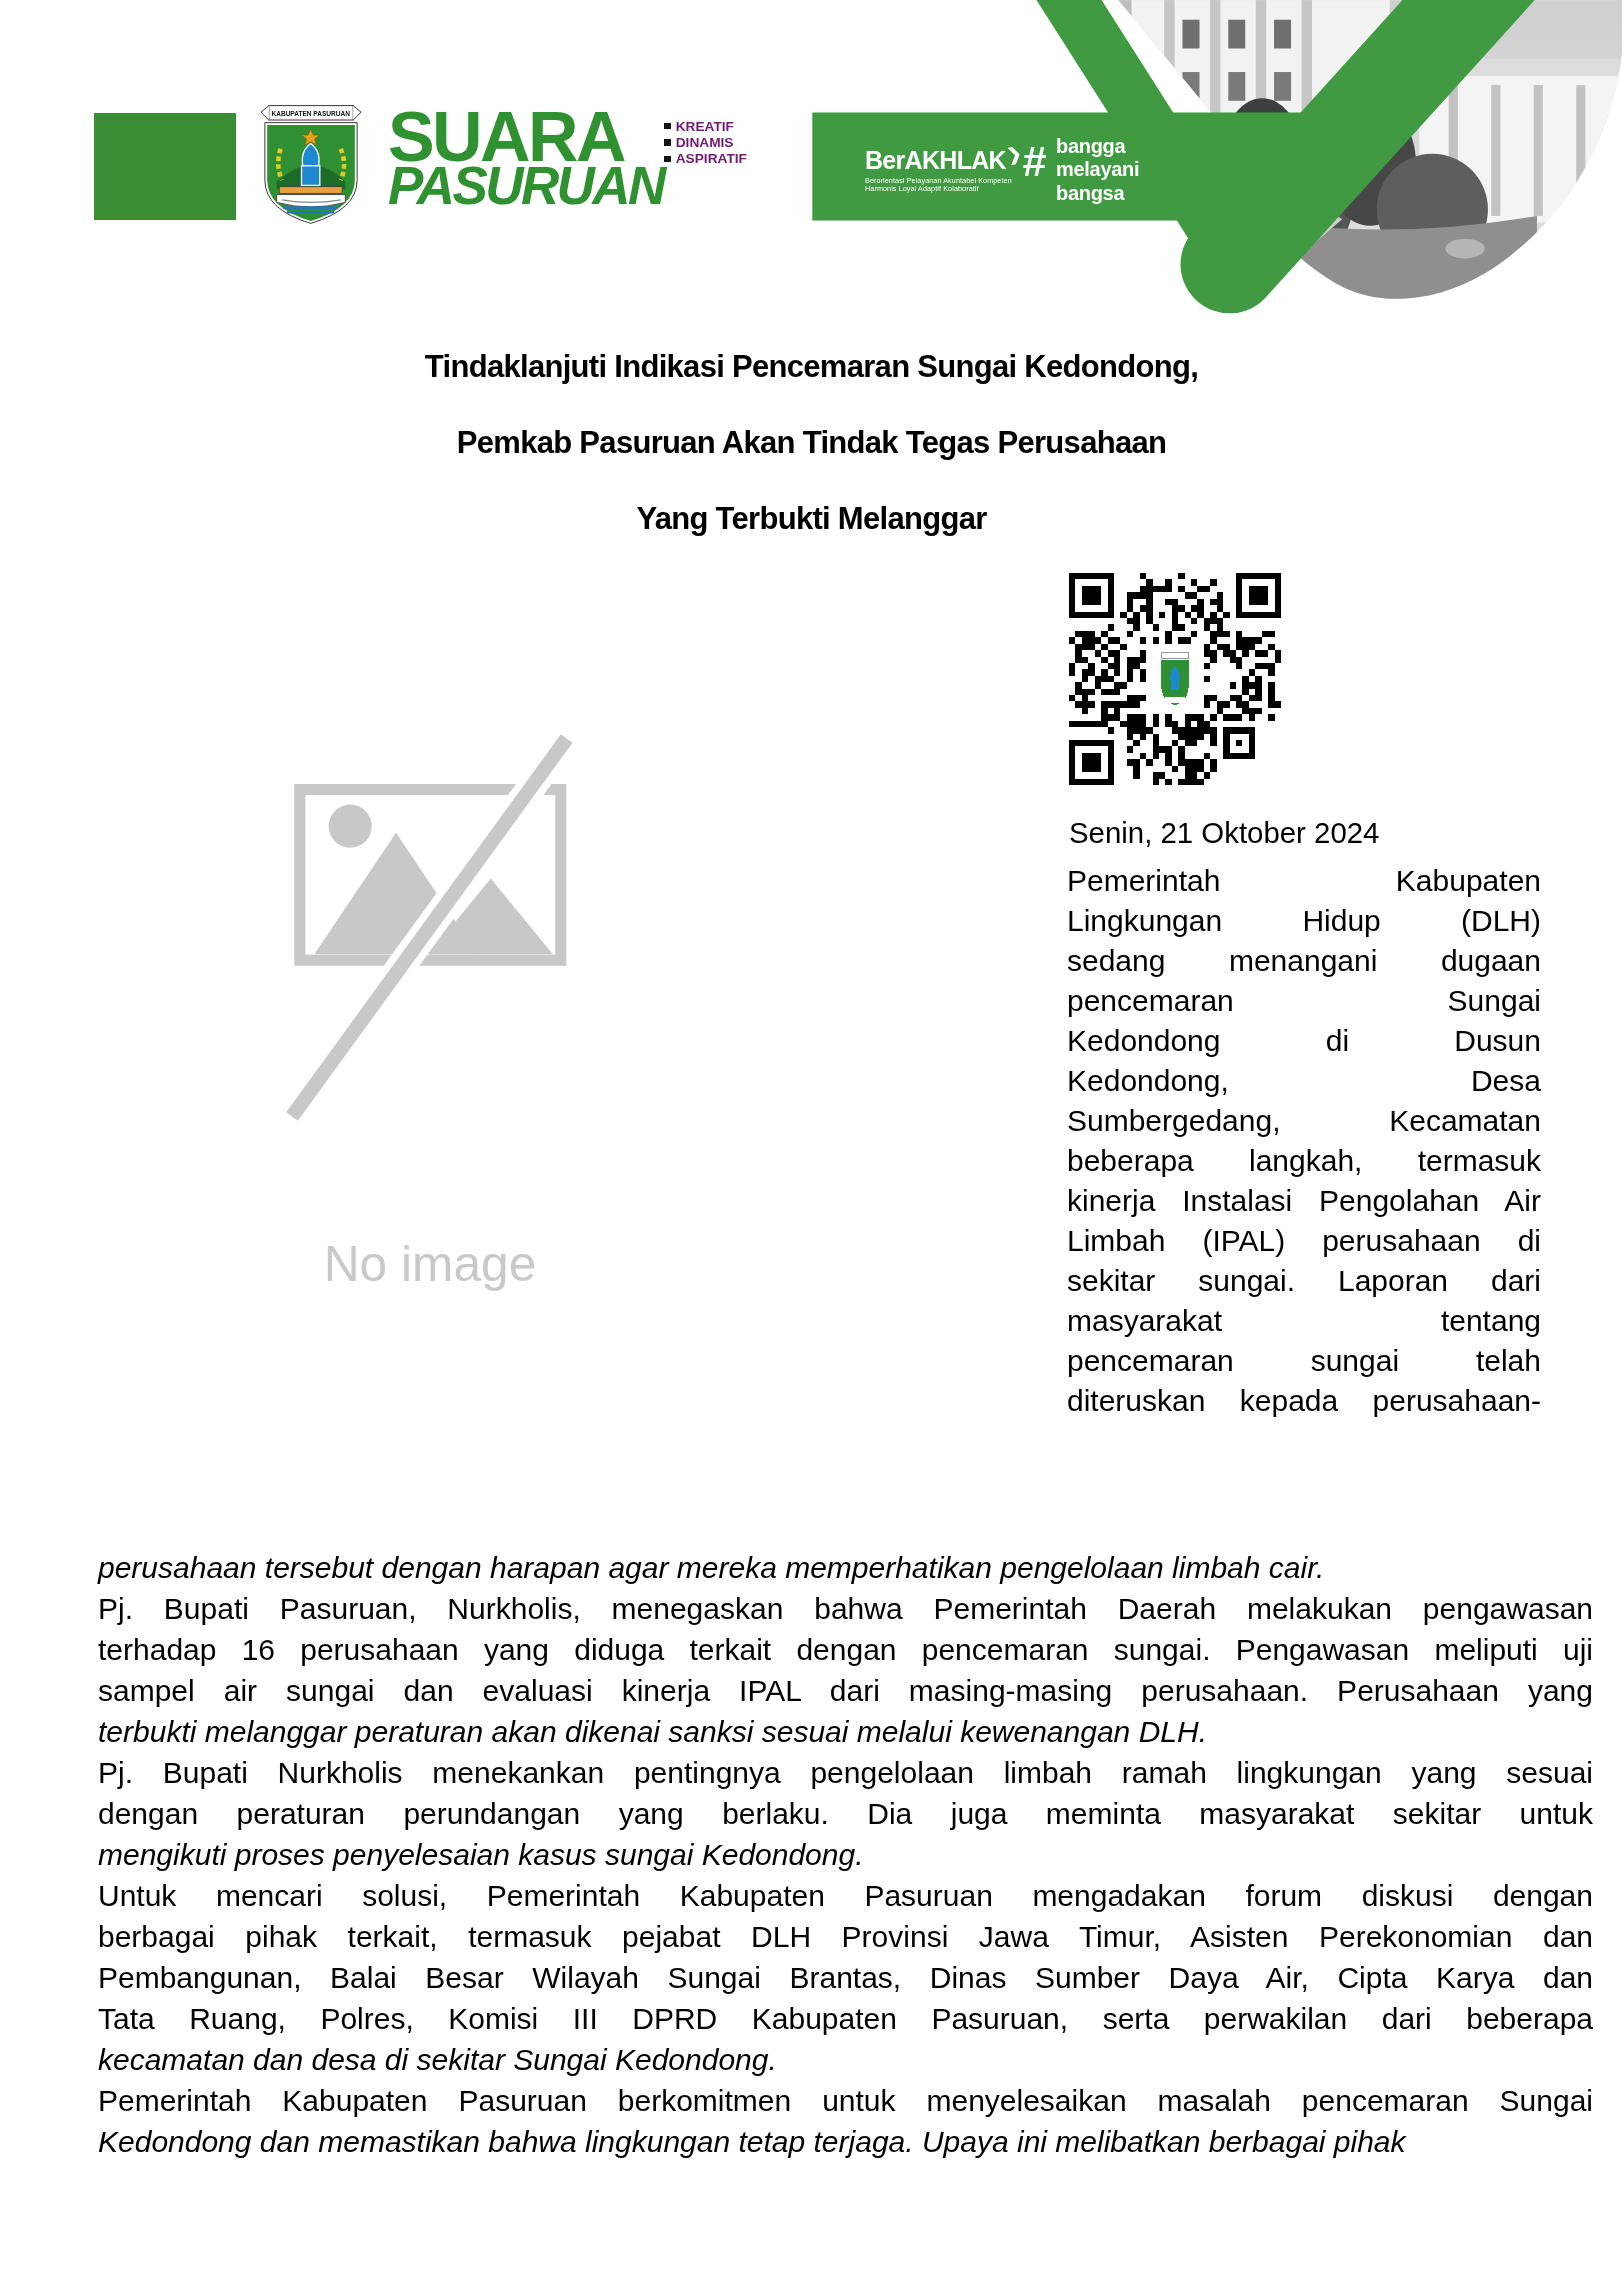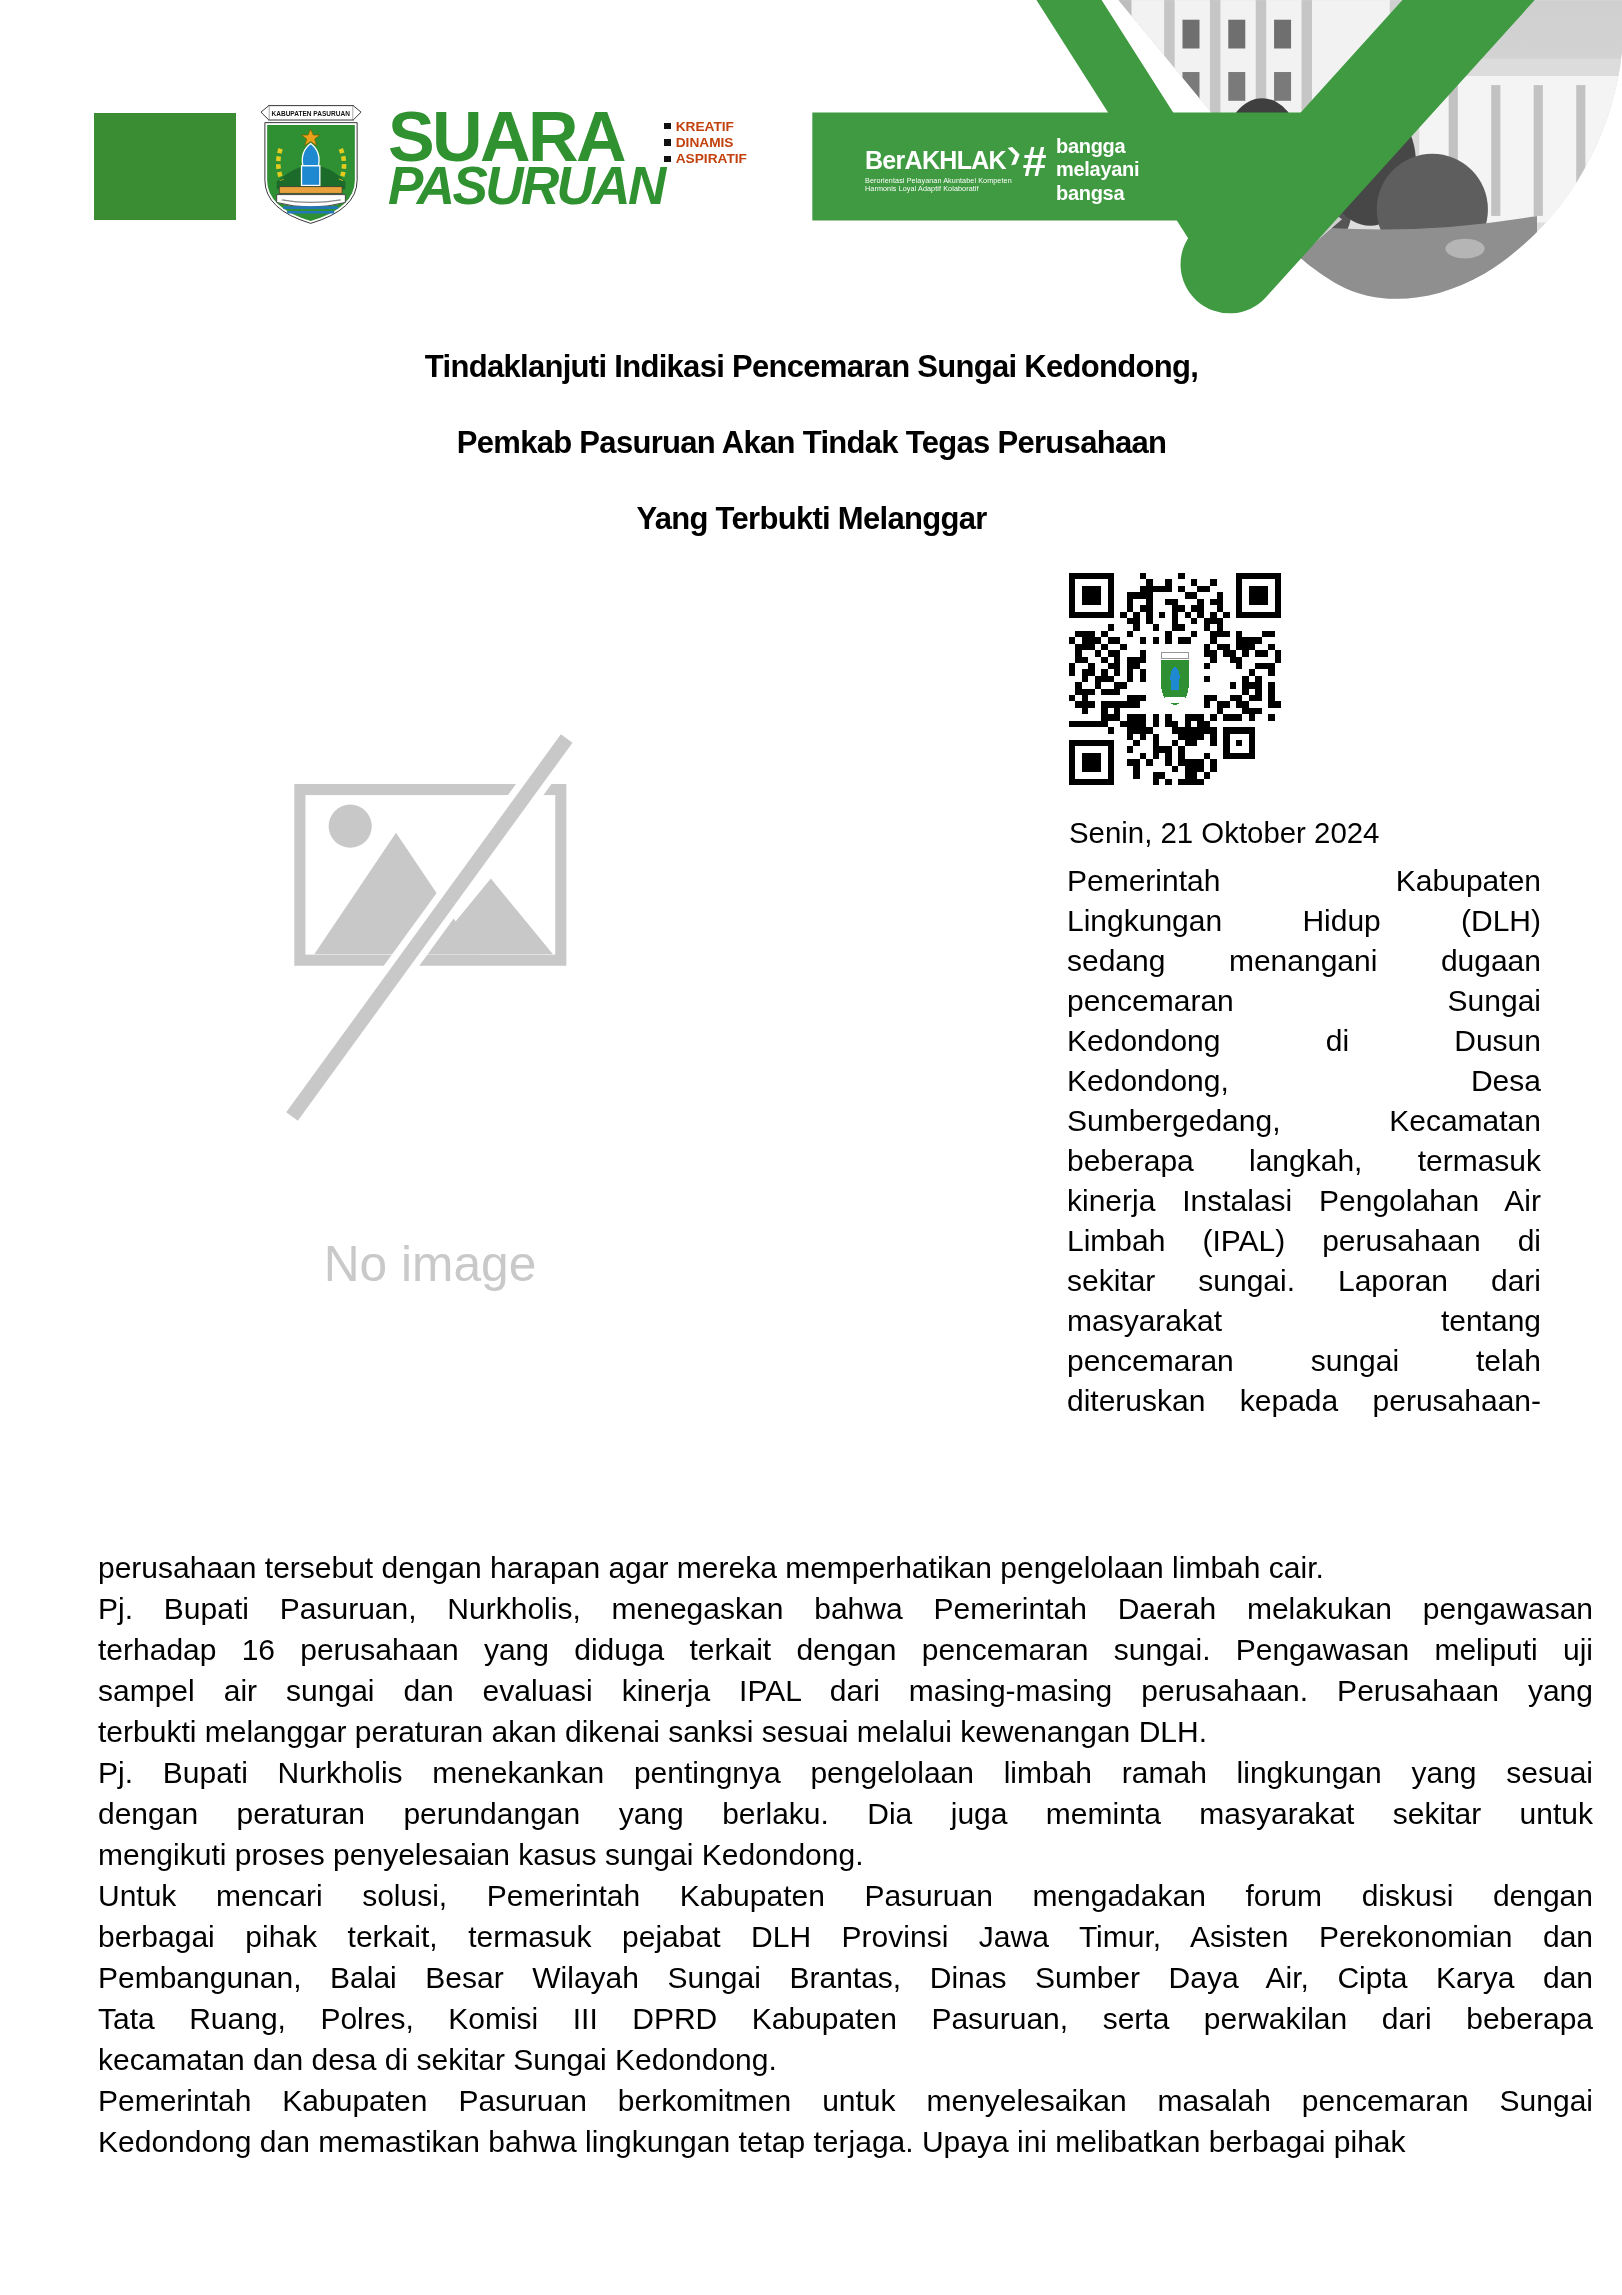--- a/index.html
+++ b/index.html
@@ -6,40 +6,40 @@
   body{width:1623px;height:2295px;position:relative;font-family:"Liberation Sans",sans-serif;color:#000;}
   .abs{position:absolute;}
 
   
   .green-block{left:94px;top:113px;width:142px;height:107px;background:#3a8d33;}
   .crest{left:257px;top:103px;}
   .brand-line{left:388px;font-weight:bold;color:#2f9130;letter-spacing:-2.6px;line-height:1;}
   .brand-line1{top:102px;font-size:70px;}
   .brand-line2{top:159px;font-size:53px;font-style:italic;}
   .tagline{left:664px;top:118px;margin:0;padding:0;list-style:none;}
-  .tagline li{display:flex;align-items:center;height:16.4px;font-size:13.7px;font-weight:bold;color:#c2410c;}
+  .tagline li{display:flex;align-items:center;height:16.4px;font-size:13.7px;font-weight:bold;color:#701a75;}
   .tagline .sq{display:inline-block;width:6.5px;height:6.5px;background:#111;margin-right:5.2px;}
 
   .header-right{left:811px;top:0;width:811px;height:458px;overflow:hidden;}
 
   .berakhlak{left:865px;top:148px;color:#fff;line-height:1;}
   .berakhlak .bk-title{font-size:25px;font-weight:bold;letter-spacing:-0.7px;}
   .berakhlak .bk-chevron{font-size:17px;font-weight:bold;display:inline-block;transform:translate(1.3px,-9.2px) rotate(-12deg);}
   .berakhlak .bk-sub{font-size:7.2px;margin-top:3.9px;letter-spacing:0.1px;}
   .bangga{left:1022px;top:131px;color:#fff;}
   .bangga .hash{position:absolute;left:0;top:9.2px;font-size:43px;font-weight:bold;font-style:italic;line-height:1;}
   .bangga .words{position:absolute;left:34px;top:3.9px;font-size:20px;font-weight:bold;line-height:23.6px;letter-spacing:-0.3px;}
 
   
   .title{left:0;top:329px;width:1623px;padding:0 98px;box-sizing:border-box;text-align:center;font-size:31px;font-weight:bold;line-height:76px;letter-spacing:-0.7px;}
   .qr{left:1069px;top:573px;}
   .date{left:1069px;top:816px;font-size:29.4px;font-weight:normal;}
   .col-text{left:1067px;top:861px;width:474px;font-size:30px;line-height:40px;}
   .jline{text-align:justify;text-align-last:justify;white-space:normal;}
-  .para .jline:last-child{text-align-last:left;}
+  .para .jline:last-child{text-align-last:left;font-style:italic;}
   .body-text{left:98px;top:1547px;width:1495px;font-size:30px;line-height:41px;}
   .placeholder{left:275px;top:720px;}
 </style>
 </head>
 <body>
 
 <div class="page">
 
   <header>
 

